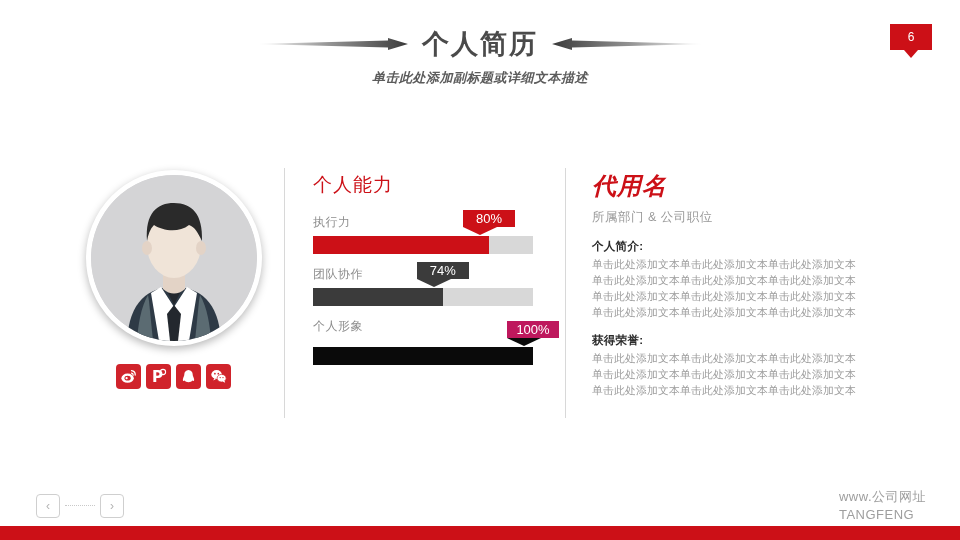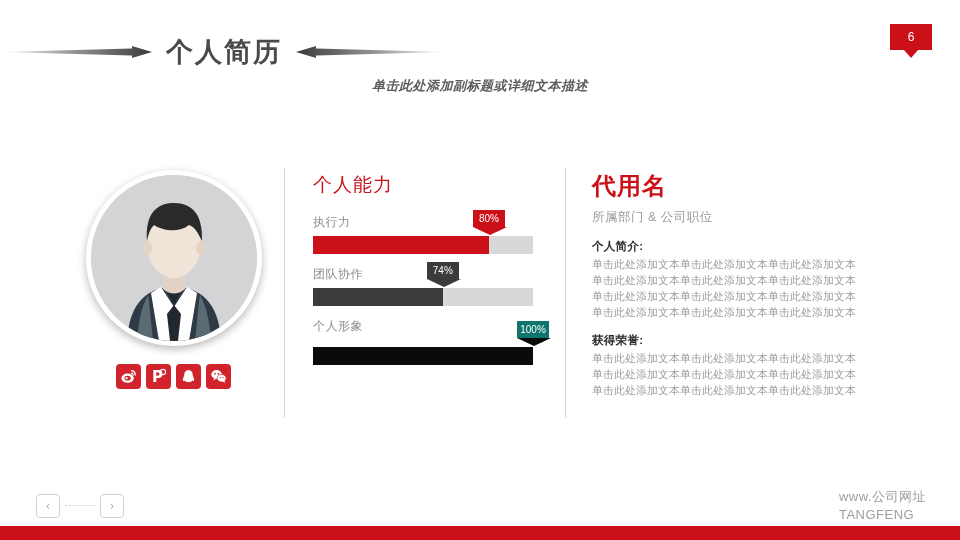--- a/index.html
+++ b/index.html
@@ -46,22 +46,22 @@
   #header {
     position: absolute;
     top: 26px;
     left: 0;
     width: 960px;
     text-align: center;
   }
   .title-row {
     display: flex;
     align-items: center;
+    justify-content: center;
     gap: 14px;
-    margin-top: 8px;
   }
   .title-arrow {
     width: 152px;
     height: 12px;
     position: relative;
   }
   .title-arrow svg { display: block; }
   #main-title {
     font-size: 27px;
     font-weight: bold;
@@ -164,24 +164,24 @@
     height: 18px;
     background: #d8d8d8;
   }
   .skill-fill {
     height: 18px;
   }
   .skill-badge {
     position: absolute;
     top: -26px;
     transform: translateX(-50%);
-    width: 32px;
+    width: 52px;
     height: 17px;
     color: #ffffff;
-    font-size: 10px;
+    font-size: 13px;
     text-align: center;
     line-height: 17px;
     font-family: "Liberation Sans", sans-serif;
   }
   .skill-badge::after {
     content: "";
     position: absolute;
     left: 0;
     top: 17px;
     width: 0;
@@ -197,20 +197,21 @@
     left: 592px;
     top: 12px;
     width: 320px;
   }
   #person-name {
     font-size: 24px;
     font-weight: bold;
     color: #cc1017;
     letter-spacing: 1px;
     font-family: "DejaVu Sans", "Liberation Sans", sans-serif;
+    font-style: italic;
   }
   #person-role {
     margin-top: 7px;
     font-size: 12.5px;
     color: #9a9a9a;
     letter-spacing: 0.5px;
   }
   .sec-head {
     margin-top: 13px;
     margin-bottom: 2px;
@@ -392,21 +393,21 @@
       </div>
     </div>
 
     <div class="skill">
       <div class="skill-label">个人形象</div>
     </div>
 
     <div class="skill">
       <div class="skill-track">
         <div class="skill-fill" id="fill-3" style="width: 100%; background: rgb(10, 10, 10);"></div>
-        <div class="skill-badge" id="badge-3" style="background: #0f766e; color: rgb(10, 10, 10); left: 100%; text-shadow: none;"><span style="color: rgb(255, 255, 255);">100%</span></div>
+        <div class="skill-badge" id="badge-3" style="background: #be185d; color: rgb(10, 10, 10); left: 100%; text-shadow: none;"><span style="color: rgb(255, 255, 255);">100%</span></div>
       </div>
     </div>
   </div>
 
   <div id="profile-col">
     <div id="person-name">代用名</div>
     <div id="person-role">所属部门 &amp; 公司职位</div>
 
     <div class="sec-head">个人简介:</div>
     <div class="sec-line">单击此处添加文本单击此处添加文本单击此处添加文本</div>

